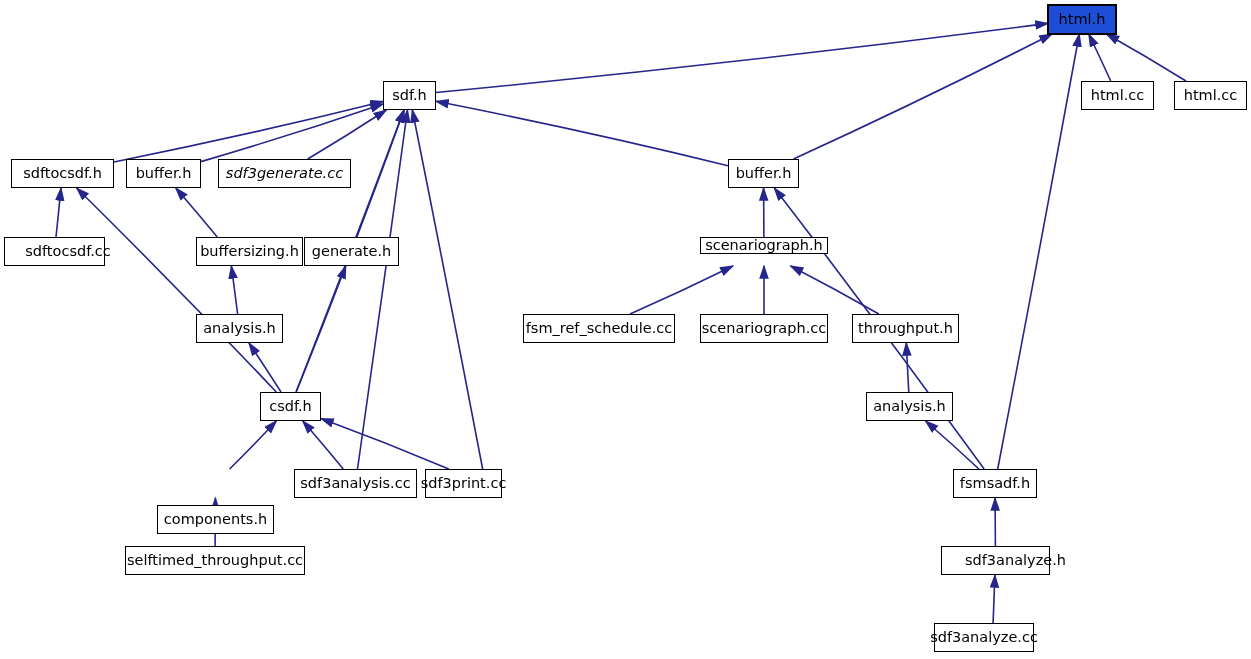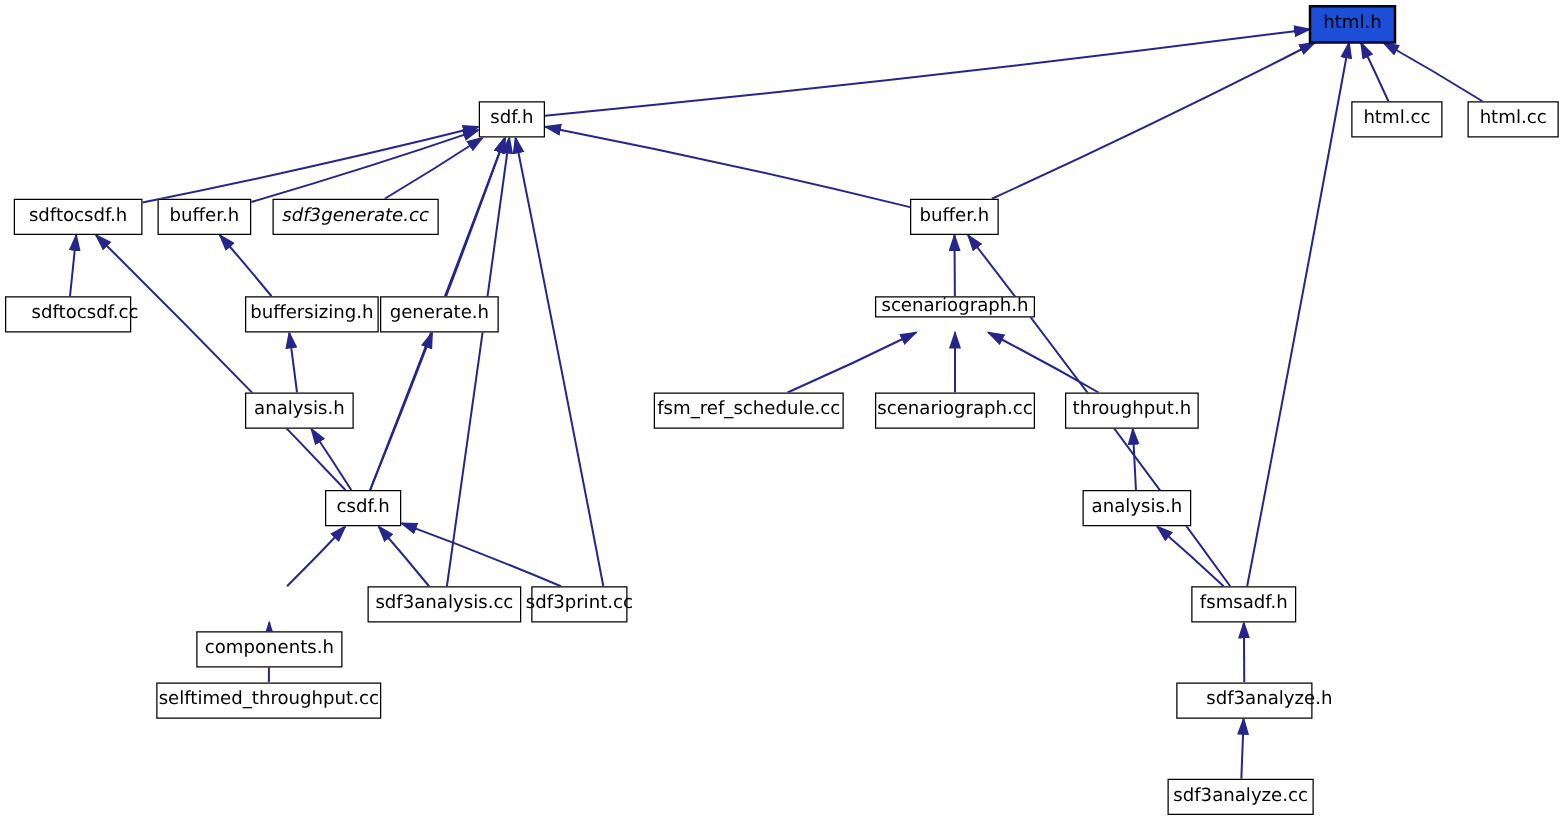--- a/index.html
+++ b/index.html
@@ -159,17 +159,17 @@
       </div>
       <div class="node-box" style="left: 953px; top: 469px; width: 84px; height: 29px;">
         <span class="node-label">fsmsadf.h</span>
       </div>
       <div class="node-box" style="left: 125px; top: 546px; width: 180px; height: 29px;">
         <span class="node-label">selftimed_throughput.cc</span>
       </div>
       <div class="node-box" style="left: 941px; top: 546px; width: 109px; height: 29px; padding-left: 40px;">
         <span class="node-label">sdf3analyze.h</span>
       </div>
-      <div class="node-box" style="left: 934px; top: 623px; width: 117px; height: 29px;">
+      <div class="node-box" style="left: 934px; top: 623px; width: 100px; height: 29px;">
         <span class="node-label">sdf3analyze.cc</span>
       </div>
     </div>
 </div>
 
 </body></html>

